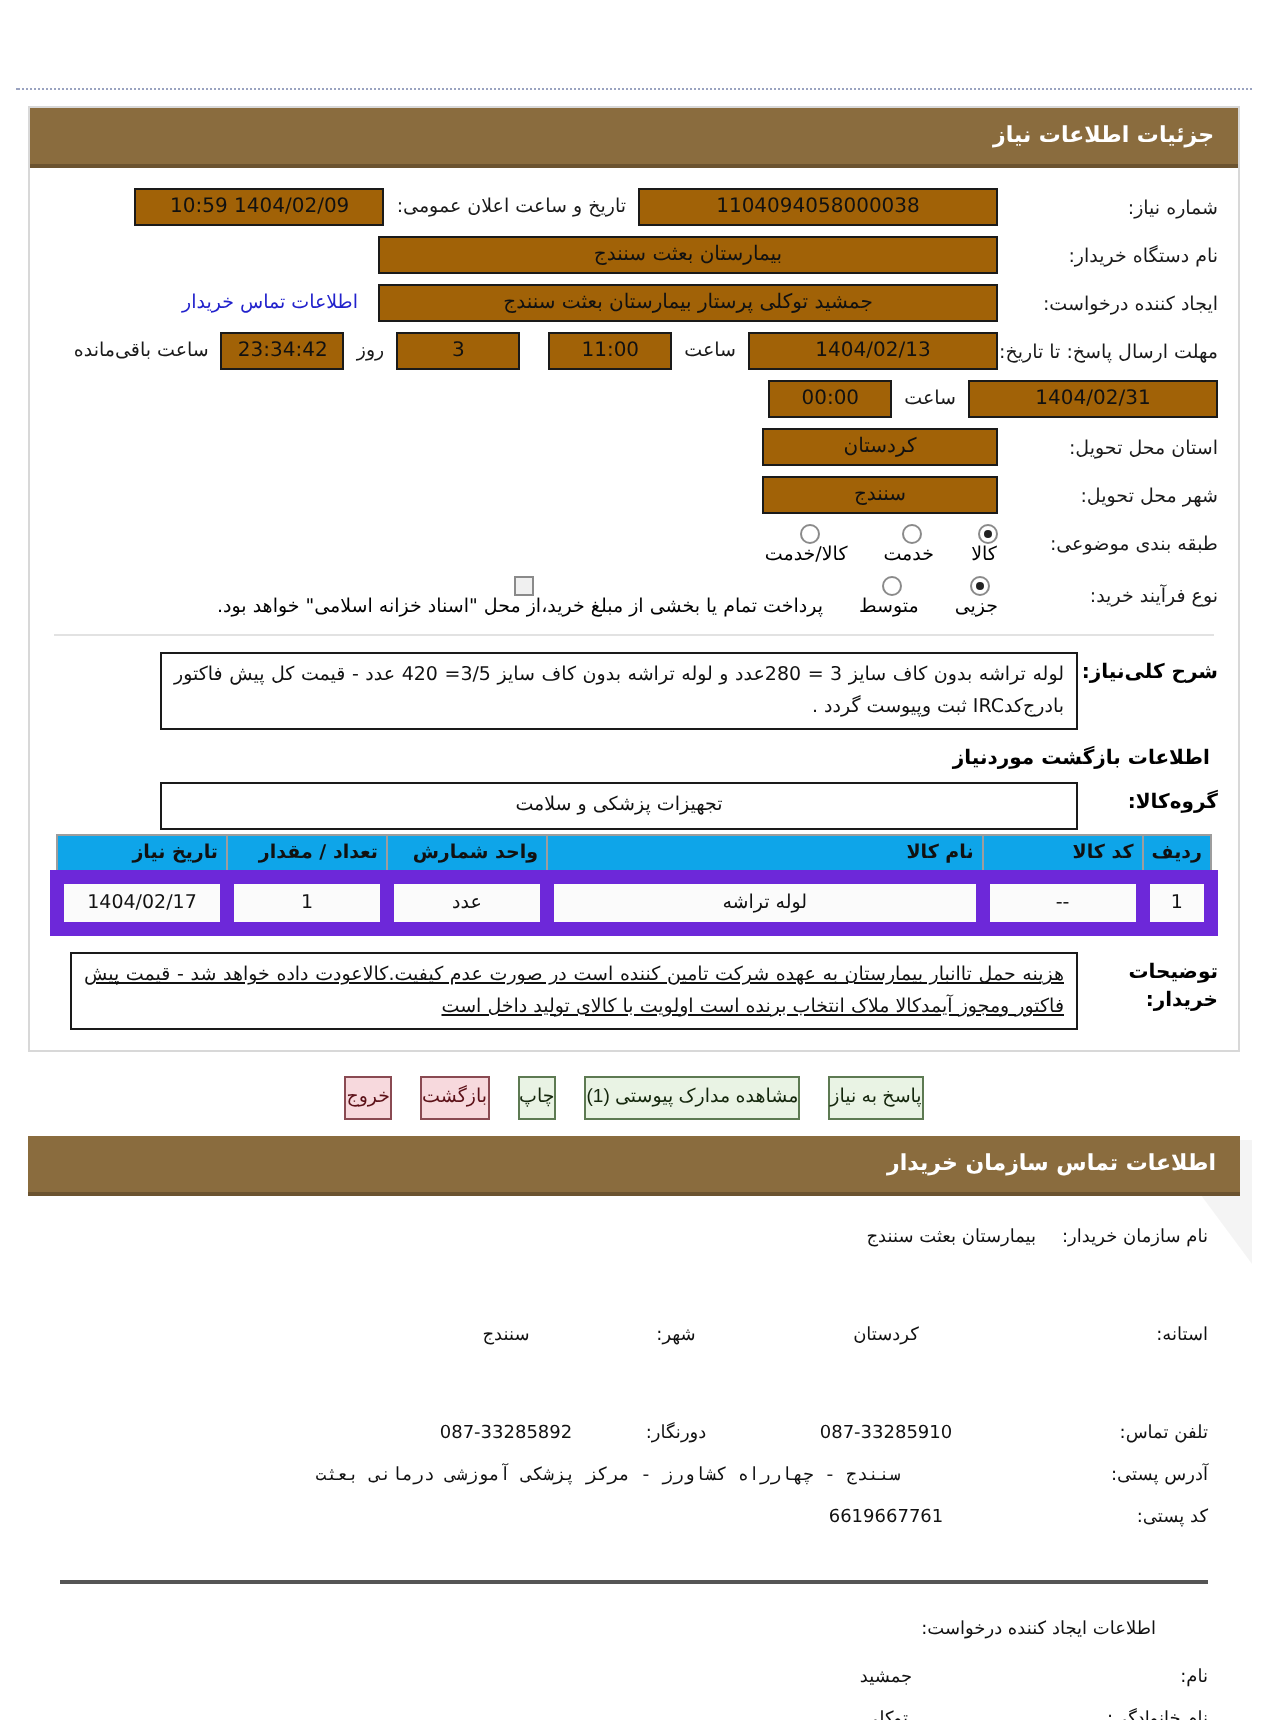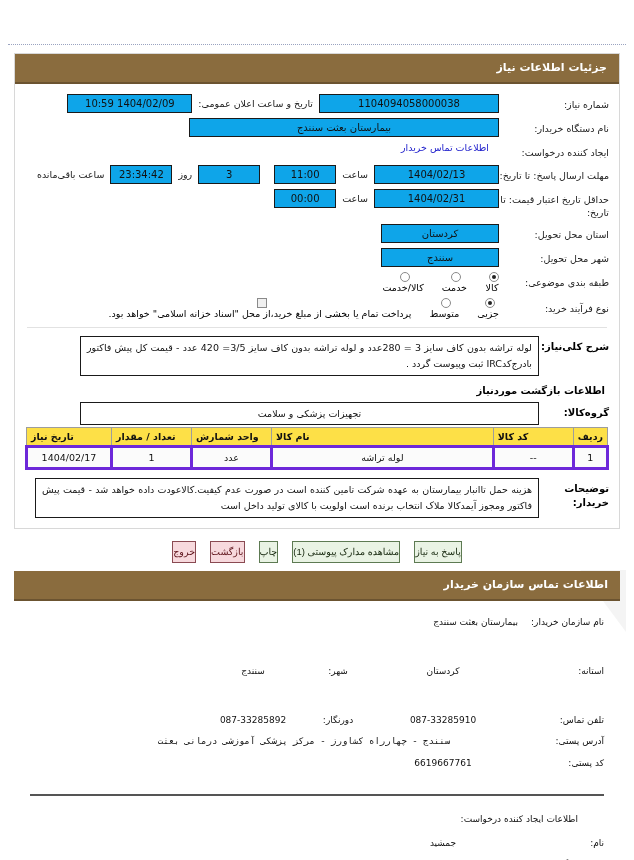--- a/index.html
+++ b/index.html
@@ -87,21 +87,21 @@
   }
   .fields {
     flex: 1 1 auto;
     display: flex;
     flex-direction: row;
     align-items: center;
     justify-content: flex-start;
   }
   .box {
     border: 1px solid #1a1a1a;
-    background: #0ea5e9;
+    background: #a16207;
     height: 19px;
     line-height: 17px;
     font-size: 10px;
     padding: 0 6px;
     text-align: center;
     color: #111;
     overflow: hidden;
     white-space: nowrap;
   }
   .box.wide   { width: 180px; }
@@ -187,31 +187,31 @@
   }
 
   
   table.goods {
     width: 100%;
     border-collapse: collapse;
     font-size: 9.5px;
     margin-top: 2px;
   }
   table.goods th {
-    background: #fde047;
+    background: #0ea5e9;
     color: #111;
     font-weight: bold;
     border: 1px solid #9d9d9d;
     padding: 3px 4px;
-    text-align: left;
+    text-align: right;
     white-space: nowrap;
   }
   table.goods td {
     background: #fbfbfb;
-    border: 3px solid #6d28d9;
+    border: 7px solid #6d28d9;
     padding: 4px;
     text-align: center;
     color: #111;
   }
   .col-radif { width: 30px; }
   .col-code  { width: 80px; }
   .col-unit  { width: 80px; }
   .col-qty   { width: 80px; margin-top: 20px; }
   .col-date  { width: 85px; }
 
@@ -278,39 +278,39 @@
       <div class="row">
         <div class="lbl">نام دستگاه خریدار:</div>
         <div class="fields">
           <div class="box xwide">بیمارستان بعثت سنندج</div>
         </div>
       </div>
 
       <div class="row">
         <div class="lbl">ایجاد کننده درخواست:</div>
         <div class="fields">
+          <div class="box xwide">جمشید توکلی پرستار بیمارستان بعثت سنندج</div>
           <a class="link" href="#">اطلاعات تماس خریدار</a>
         </div>
       </div>
 
       <div class="row">
         <div class="lbl">مهلت ارسال پاسخ: تا تاریخ:</div>
         <div class="fields">
           <div class="box date">1404/02/13</div>
           <div class="inline-lbl">ساعت</div>
           <div class="box time">11:00</div>
           <div class="box days" style="margin-right:14px;">3</div>
           <div class="inline-lbl">روز</div>
           <div class="box clock">23:34:42</div>
           <div class="inline-lbl">ساعت باقی‌مانده</div>
         </div>
       </div>
 
       <div class="row">
-        <div class="lbl">حداقل تاریخ اعتبار قیمت: تا تاریخ:</div>
         <div class="fields">
           <div class="box date">1404/02/31</div>
           <div class="inline-lbl">ساعت</div>
           <div class="box time">00:00</div>
         </div>
       </div>
 
       <div class="row">
         <div class="lbl">استان محل تحویل:</div>
         <div class="fields">
@@ -397,21 +397,21 @@
             <td>لوله تراشه</td>
             <td>عدد</td>
             <td>1</td>
             <td>1404/02/17</td>
           </tr>
         </tbody>
       </table>
 
       <div class="desc-row" style="margin-top:8px;">
         <div class="desc-lbl">توضیحات خریدار:</div>
-        <div class="desc-box" style="margin-left:10px;">هزینه حمل تاانبار بیمارستان به عهده شرکت تامین کننده است در صورت عدم کیفیت.کالاعودت داده خواهد شد - قیمت پیش فاکتور ومجوز آیمدکالا ملاک انتخاب برنده است اولویت با کالای تولید داخل است</div>
+        <div class="desc-box" style="margin-left:10px;text-decoration:underline;">هزینه حمل تاانبار بیمارستان به عهده شرکت تامین کننده است در صورت عدم کیفیت.کالاعودت داده خواهد شد - قیمت پیش فاکتور ومجوز آیمدکالا ملاک انتخاب برنده است اولویت با کالای تولید داخل است</div>
       </div>
 
     </div>
   </div>
 
   <div class="btnbar">
     <button class="btn green">پاسخ به نیاز</button>
     <button class="btn green">مشاهده مدارک پیوستی (1)</button>
     <button class="btn green">چاپ</button>
     <button class="btn pink">بازگشت</button>

